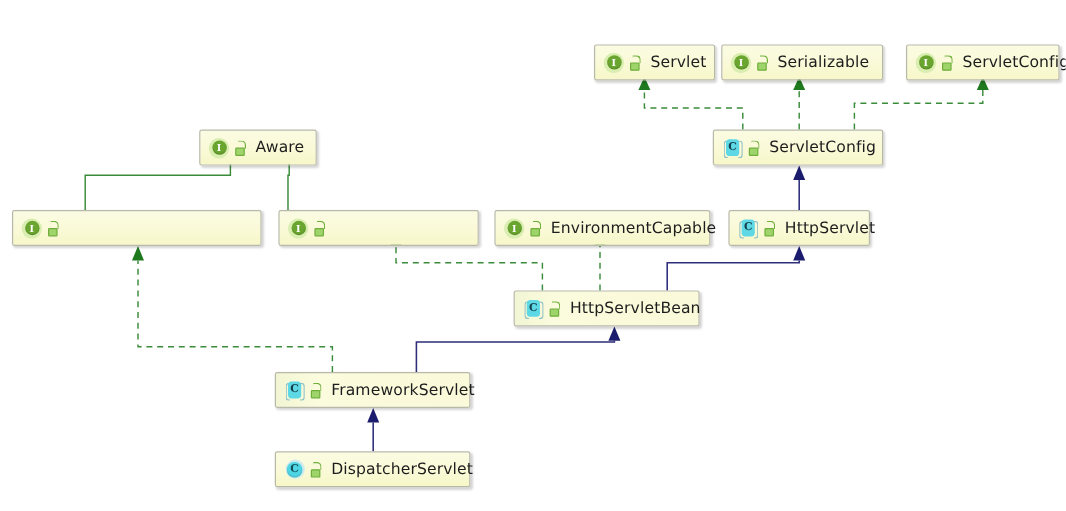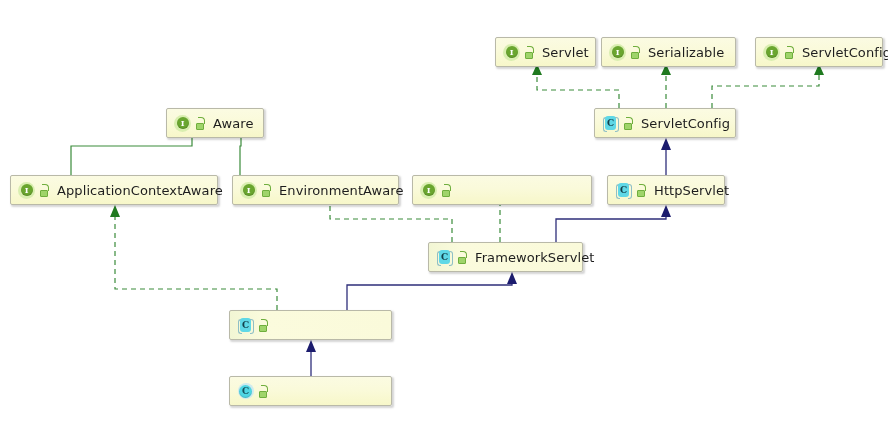--- a/index.html
+++ b/index.html
@@ -319,46 +319,45 @@
   <div class="uml-node" style="left: 10px; top: 175px; width: 208px;">
     <span class="node-kind-icon kind-interface">
       <span class="halo"></span>
         <span class="disc"></span>
       <span class="glyph">I</span>
     </span>
     <span class="vis-icon">
         <span class="shackle"></span>
         <span class="body"></span>
       </span>
-    <span class="node-label">ApplicationContextAware</span>
   </div>
 
   <div class="uml-node" style="left: 232px; top: 175px; width: 167px;">
     <span class="node-kind-icon kind-interface">
       <span class="halo"></span>
         <span class="disc"></span>
       <span class="glyph">I</span>
     </span>
     <span class="vis-icon">
         <span class="shackle"></span>
         <span class="body"></span>
       </span>
-    <span class="node-label">EnvironmentAware</span>
   </div>
 
   <div class="uml-node" style="left: 412px; top: 175px; width: 180px;">
     <span class="node-kind-icon kind-interface">
       <span class="halo"></span>
         <span class="disc"></span>
       <span class="glyph">I</span>
     </span>
     <span class="vis-icon">
         <span class="shackle"></span>
         <span class="body"></span>
       </span>
+    <span class="node-label">EnvironmentCapable</span>
   </div>
 
   <div class="uml-node" style="left: 607px; top: 175px; width: 118px;">
     <span class="node-kind-icon kind-abstract">
       <span class="brkL"></span>
         <span class="halo"></span>
         <span class="brkR"></span>
       <span class="glyph">C</span>
     </span>
     <span class="vis-icon">
@@ -372,41 +371,43 @@
     <span class="node-kind-icon kind-abstract">
       <span class="brkL"></span>
         <span class="halo"></span>
         <span class="brkR"></span>
       <span class="glyph">C</span>
     </span>
     <span class="vis-icon">
         <span class="shackle"></span>
         <span class="body"></span>
       </span>
-    <span class="node-label">FrameworkServlet</span>
+    <span class="node-label">HttpServletBean</span>
   </div>
 
   <div class="uml-node node-lit" style="left: 229px; top: 310px; width: 163px;">
     <span class="node-kind-icon kind-abstract">
       <span class="brkL"></span>
         <span class="halo"></span>
         <span class="brkR"></span>
       <span class="glyph">C</span>
     </span>
     <span class="vis-icon">
         <span class="shackle"></span>
         <span class="body"></span>
       </span>
+    <span class="node-label">FrameworkServlet</span>
   </div>
 
   <div class="uml-node" style="left: 229px; top: 376px; width: 163px;">
     <span class="node-kind-icon kind-class">
       <span class="halo"></span>
         <span class="disc"></span>
       <span class="glyph">C</span>
     </span>
     <span class="vis-icon">
         <span class="shackle"></span>
         <span class="body"></span>
       </span>
+    <span class="node-label">DispatcherServlet</span>
   </div>
 
 </div>
 
 </body></html>

